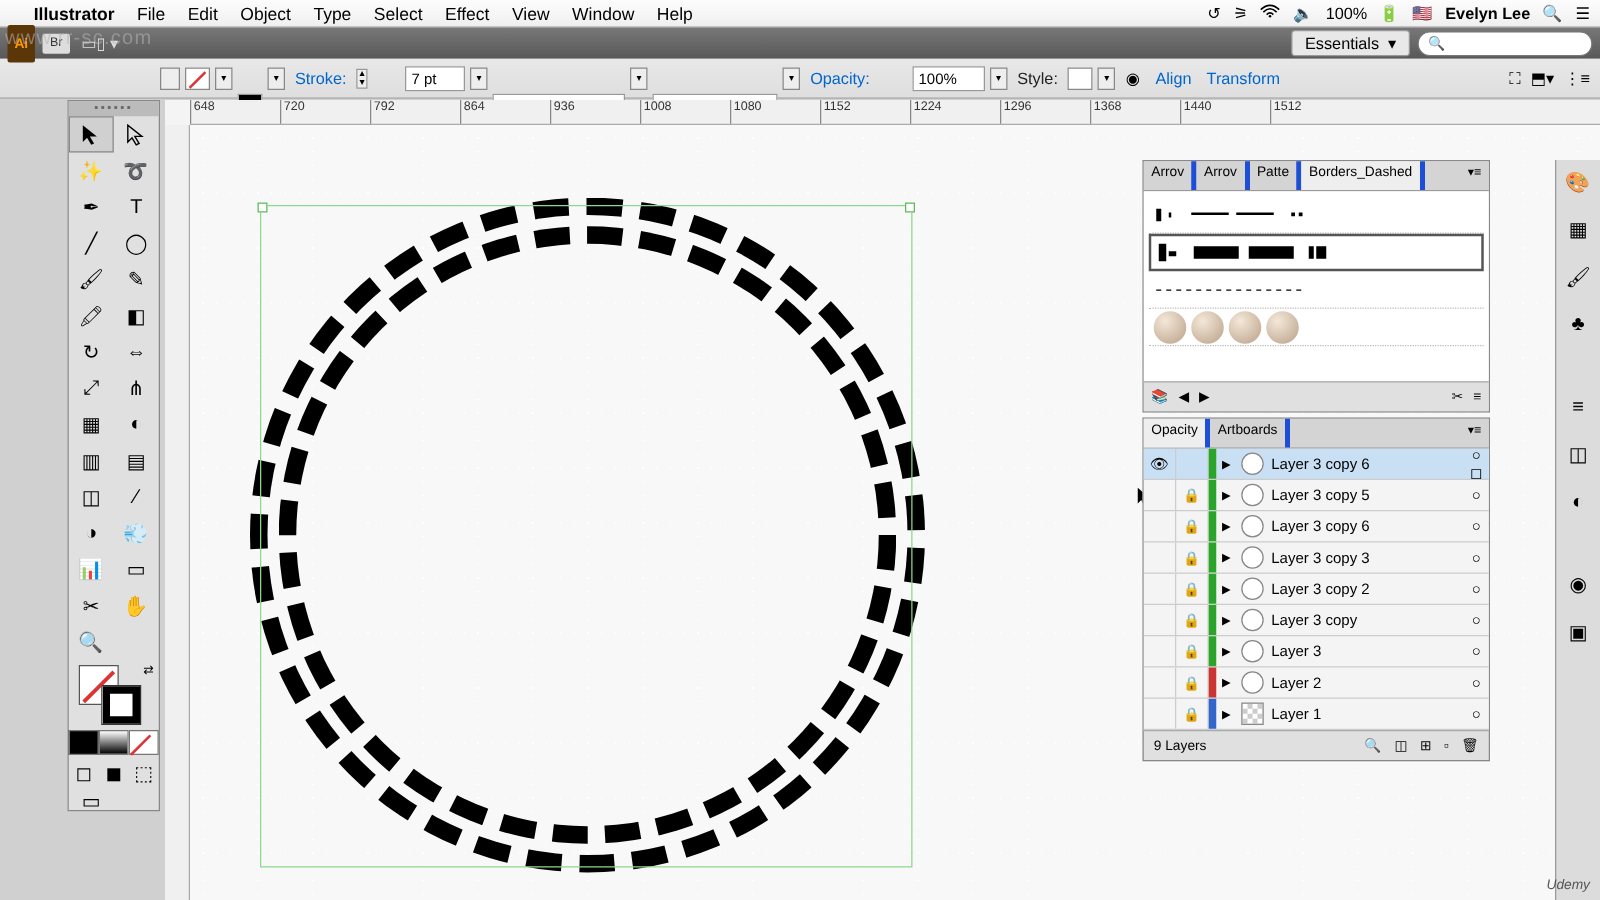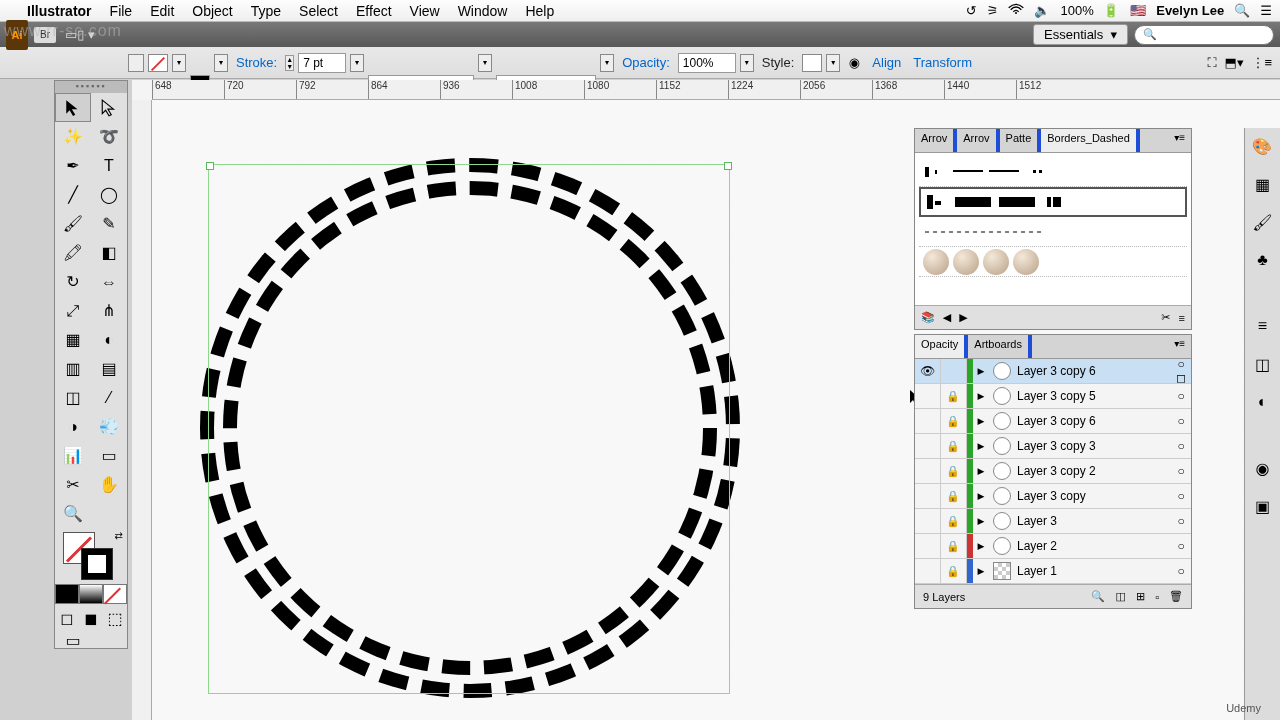--- a/index.html
+++ b/index.html
@@ -22,21 +22,21 @@
 .appbar .search { width: 140px; height: 20px; border-radius: 10px; border: 1px solid #777; background: #fff; padding: 0 8px; font-size: 11px; }
 
 
 .ctrlbar { height: 32px; background: linear-gradient(#e8e8e8,#dedede); border-bottom: 1px solid #aaa; display: flex; align-items: center; padding: 0 8px; gap: 4px; }
 .swatch { width: 20px; height: 18px; border: 1px solid #888; background: #fff; position: relative; }
 .swatch.red::after { content:''; position:absolute; left:0; right:0; top:50%; border-top:2px solid #d33; transform:rotate(-45deg); }
 .swatch.box { background: #fff; box-shadow: inset 0 0 0 4px #000; }
 .dd { width: 14px; height: 18px; border: 1px solid #888; background: #eee; display:flex; align-items:center; justify-content:center; font-size:8px; }
 .lbl { color: #0066cc; padding: 0 4px; font-size: 13px; }
 .lbl.nc { color:#222; text-decoration:none; }
-.inp { height: 20px; border: 1px solid #999; background: #fff; padding: 0 4px; font-size: 12px; }
+.inp { height: 20px; border: 1px solid #999; background: #fff; padding: 0 4px; font-size: 12px; margin-left: 26px; }
 .box { height: 20px; border: 1px solid #999; background: #fff; display:flex; align-items:center; padding:0 4px; font-size:11px;margin-top:44px; }
 
 
 .tools { position: absolute; left: 54px; top: 80px; width: 74px; background: #e0e0e0; border: 1px solid #888; }
 .tools-hdr { height: 12px; background: #bbb; text-align:center; font-size:9px; letter-spacing:2px; color:#666; }
 .tool-grid { display: grid; grid-template-columns: 1fr 1fr; }
 .tool { height: 29px; display: flex; align-items: center; justify-content: center; border: 1px solid transparent; font-size: 16px; }
 .tool.sel { background: #d0d0d0; border: 1px solid #888; }
 .tool svg { width:18px; height:18px; }
 .fillstroke { height: 56px; position: relative; }
@@ -83,21 +83,21 @@
 .lthumb { width: 18px; height: 18px; border: 1px solid #888; border-radius: 50%; background: #fff; margin: 0 4px; }
 .lthumb.sq { border-radius: 0; background:
   repeating-conic-gradient(#ccc 0 25%, #fff 0 50%) 0 0/8px 8px; }
 .lname { flex: 1; padding-left: 2px; }
 .tgt { width: 20px; text-align:center; font-size: 12px; }
 .lfoot { height: 24px; border-top:1px solid #aaa; display:flex; align-items:center; padding:0 8px; font-size:11px; gap:10px; }
 
 
 .rstrip { position: absolute; right: 0; top: 128px; width: 36px; bottom: 0; background: #dcdcdc; border-left: 1px solid #999; display:flex; flex-direction:column; align-items:center; padding-top:8px; gap:18px; }
 .rstrip > div { width:20px; height:20px; display:flex; align-items:center; justify-content:center; font-size:16px; }
-.udemy { position:absolute; right:19px; bottom:6px; font-size:11px; color:#555; }
+.udemy { position:absolute; right:8px; bottom:6px; font-size:11px; color:#555; font-style:italic; }
 
 .watermark { position:absolute; left:4px; top:22px; font-size:16px; color:rgba(180,180,180,0.55); font-family:Arial; letter-spacing:1px; }
 </style>
 </head>
 <body>
 
 <div class="menubar">
   <span class="apple"></span>
   <span class="item" style="font-weight:700">Illustrator</span>
   <span class="item">File</span>
@@ -184,21 +184,21 @@
   <div class="ruler-h" id="rulerH">
       <span>648</span>
       <span>720</span>
       <span>792</span>
       <span>864</span>
       <span>936</span>
       <span>1008</span>
       <span>1080</span>
       <span>1152</span>
       <span>1224</span>
-      <span>2056</span>
+      <span>1296</span>
       <span>1368</span>
       <span>1440</span>
       <span>1512</span>
     </div>
   <div class="ruler-v"></div>
   <div class="artboard">
     <div class="circle c-out"></div>
     <div class="circle c-in"></div>
     <div class="sel-box"></div>
     <svg class="cursor" viewBox="0 0 12 16">

